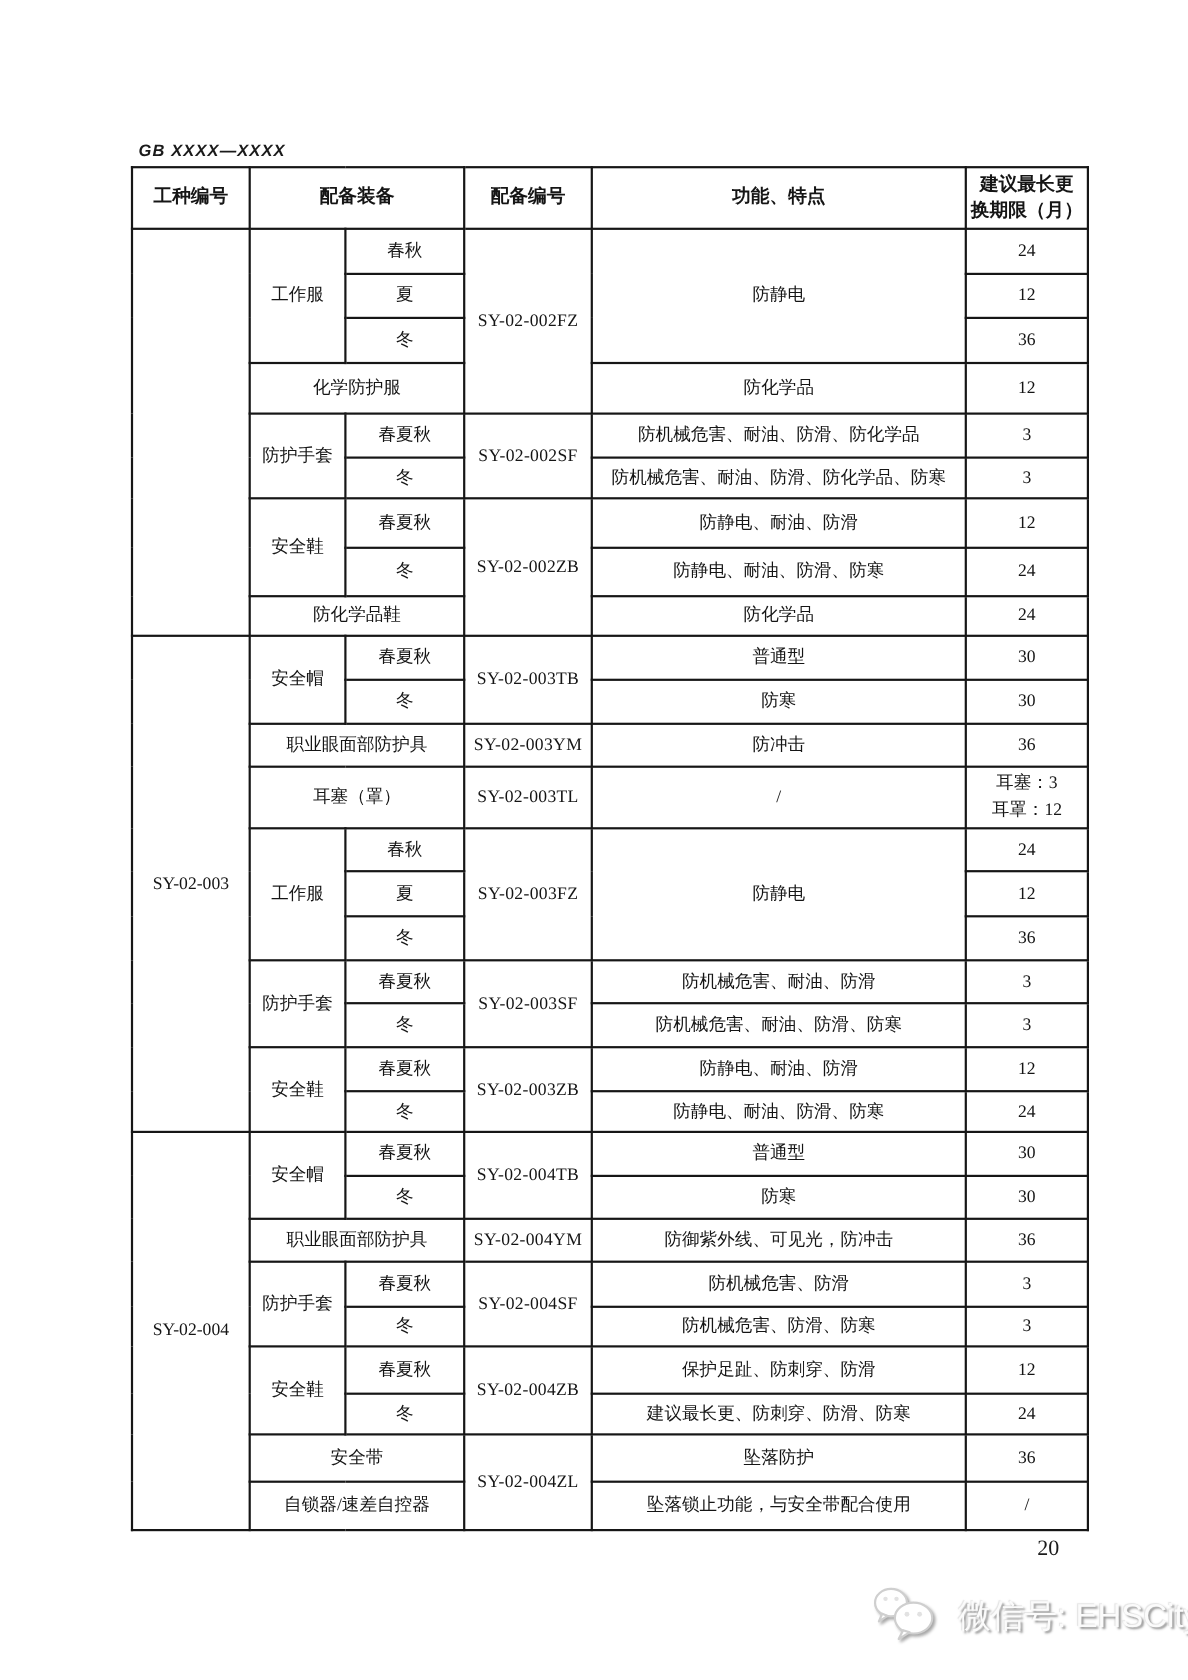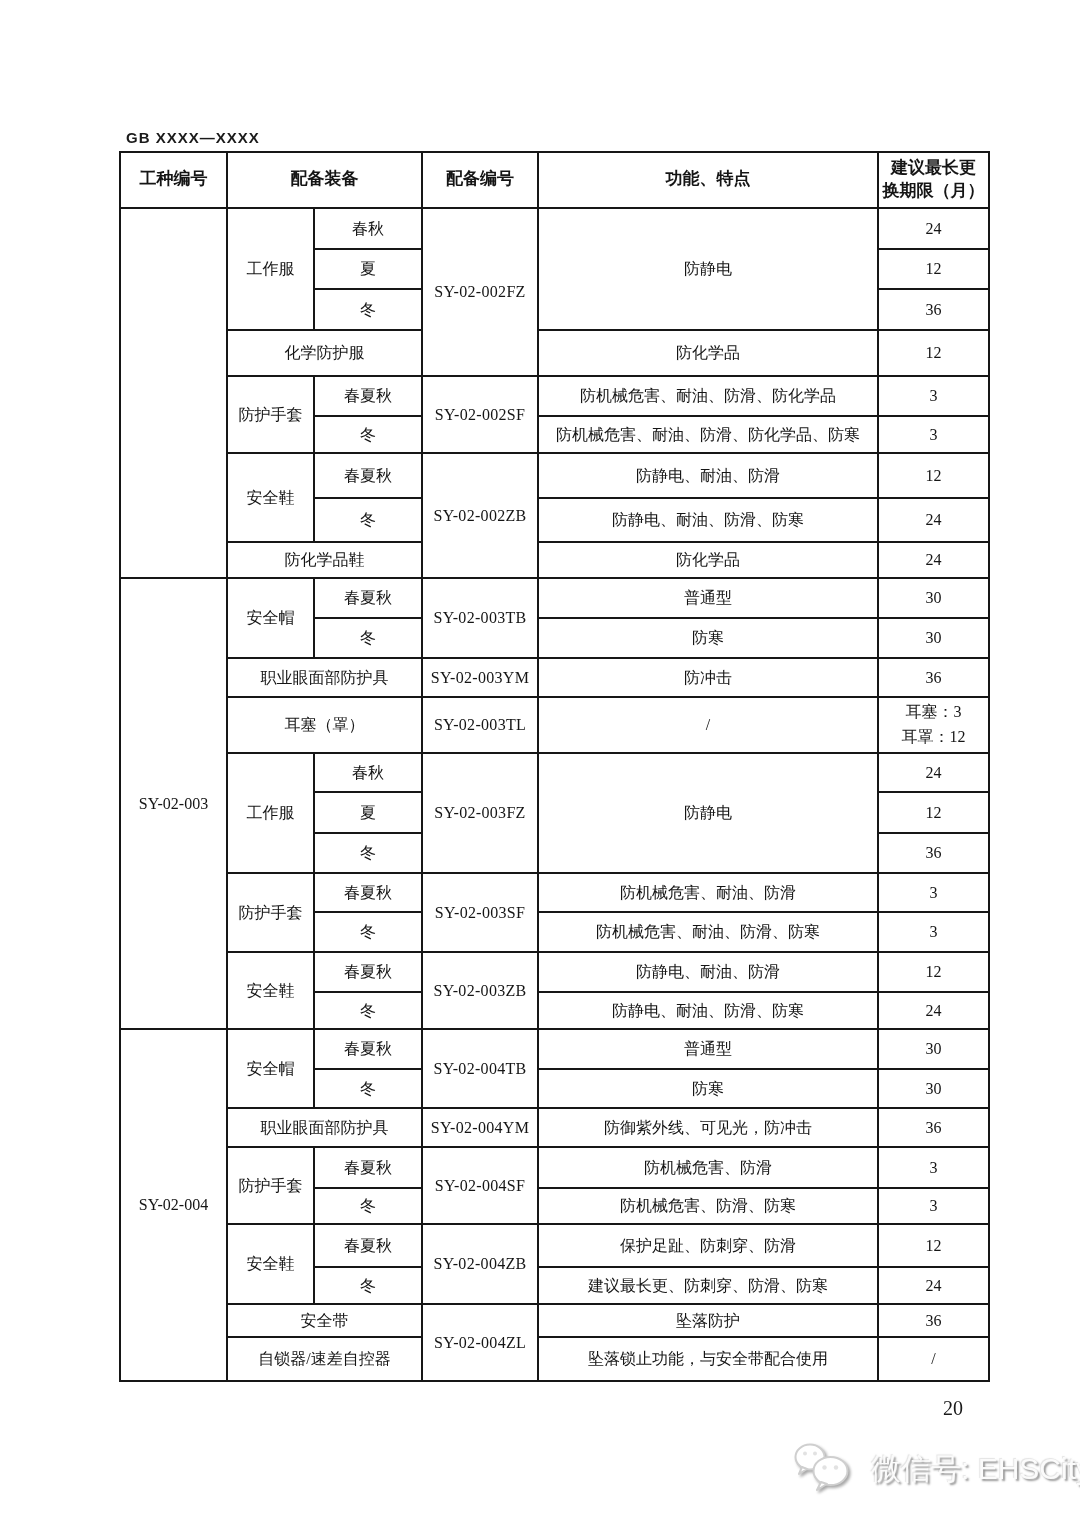--- a/index.html
+++ b/index.html
@@ -6,20 +6,21 @@
   body{
     width:1080px;height:1527px;position:relative;background:#ffffff;
     font-family:"Liberation Serif","DejaVu Serif",serif;color:#151515;
     overflow:hidden;
   }
   .doc-header{
     position:absolute;left:126px;top:129px;
     font-family:"Liberation Sans","DejaVu Sans",sans-serif;
     font-size:15px;font-weight:600;letter-spacing:1px;color:#1a1a1a;
     white-space:pre;
+    font-style:italic;
   }
   table.ppe{
     position:absolute;left:119px;top:151px;
     border-collapse:collapse;table-layout:fixed;width:869px;
     font-size:16px;color:#151515;
   }
   table.ppe th,table.ppe td{
     border:2px solid #161616;
     padding:1px 2px;
     text-align:center;vertical-align:middle;
@@ -232,21 +233,21 @@
     <td>春夏秋</td>
     <td rowspan="2" class="code">SY-02-004ZB</td>
     <td class="feature">保护足趾、防刺穿、防滑</td>
     <td>12</td>
   </tr>
   <tr style="height:37px">
     <td>冬</td>
     <td class="feature">建议最长更、防刺穿、防滑、防寒</td>
     <td>24</td>
   </tr>
-  <tr style="height:33px">
+  <tr style="height:43px">
     <td colspan="2">安全带</td>
     <td rowspan="2" class="code">SY-02-004ZL</td>
     <td class="feature">坠落防护</td>
     <td>36</td>
   </tr>
   <tr style="height:44px">
     <td colspan="2">自锁器/速差自控器</td>
     <td class="feature">坠落锁止功能，与安全带配合使用</td>
     <td>/</td>
   </tr>

